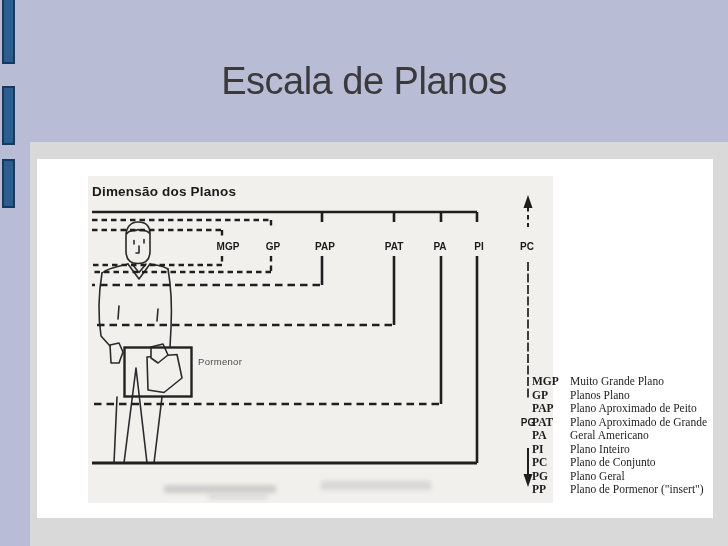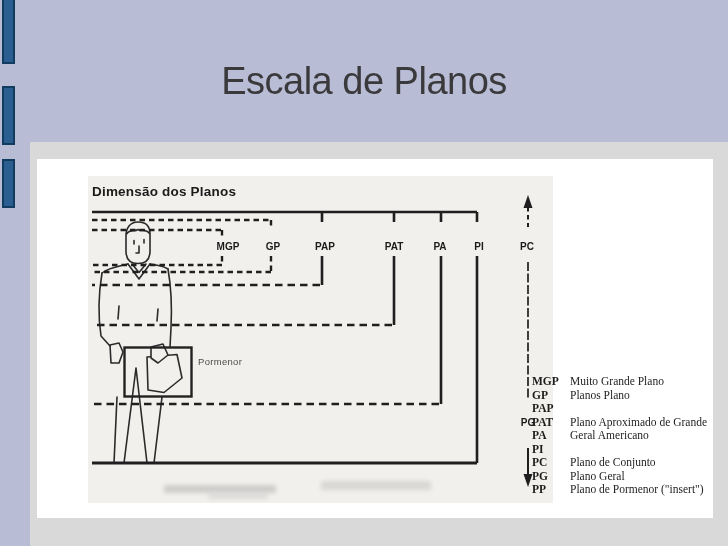--- a/index.html
+++ b/index.html
@@ -148,31 +148,33 @@
     <div class="legend-row">
       <span class="legend-abbr">MGP</span>
       <span class="legend-name">Muito Grande Plano</span>
     </div>
     <div class="legend-row">
       <span class="legend-abbr">GP</span>
       <span class="legend-name">Planos Plano</span>
     </div>
     <div class="legend-row">
       <span class="legend-abbr">PAP</span>
+      <span class="legend-name">Plano Aproximado de Peito</span>
     </div>
     <div class="legend-row">
       <span class="legend-abbr">PAT</span>
       <span class="legend-name">Plano Aproximado de Grande</span>
     </div>
     <div class="legend-row">
       <span class="legend-abbr">PA</span>
       <span class="legend-name">Geral Americano</span>
     </div>
     <div class="legend-row">
       <span class="legend-abbr">PI</span>
+      <span class="legend-name">Plano Inteiro</span>
     </div>
     <div class="legend-row">
       <span class="legend-abbr">PC</span>
       <span class="legend-name">Plano de Conjunto</span>
     </div>
     <div class="legend-row">
       <span class="legend-abbr">PG</span>
       <span class="legend-name">Plano Geral</span>
     </div>
     <div class="legend-row">

